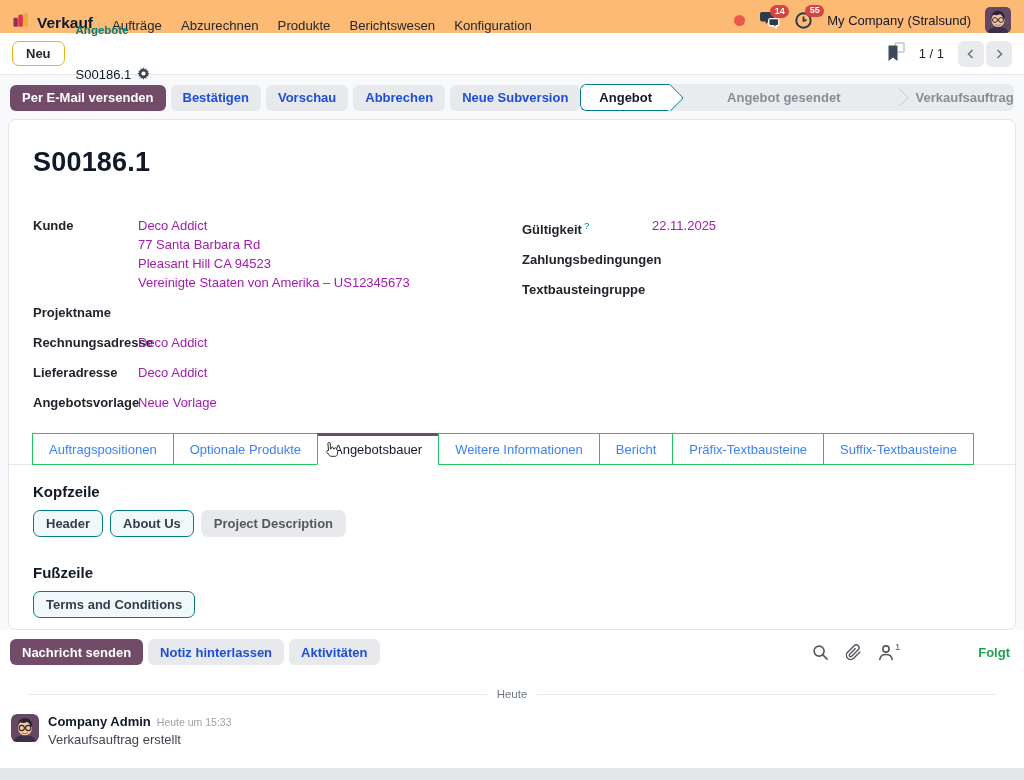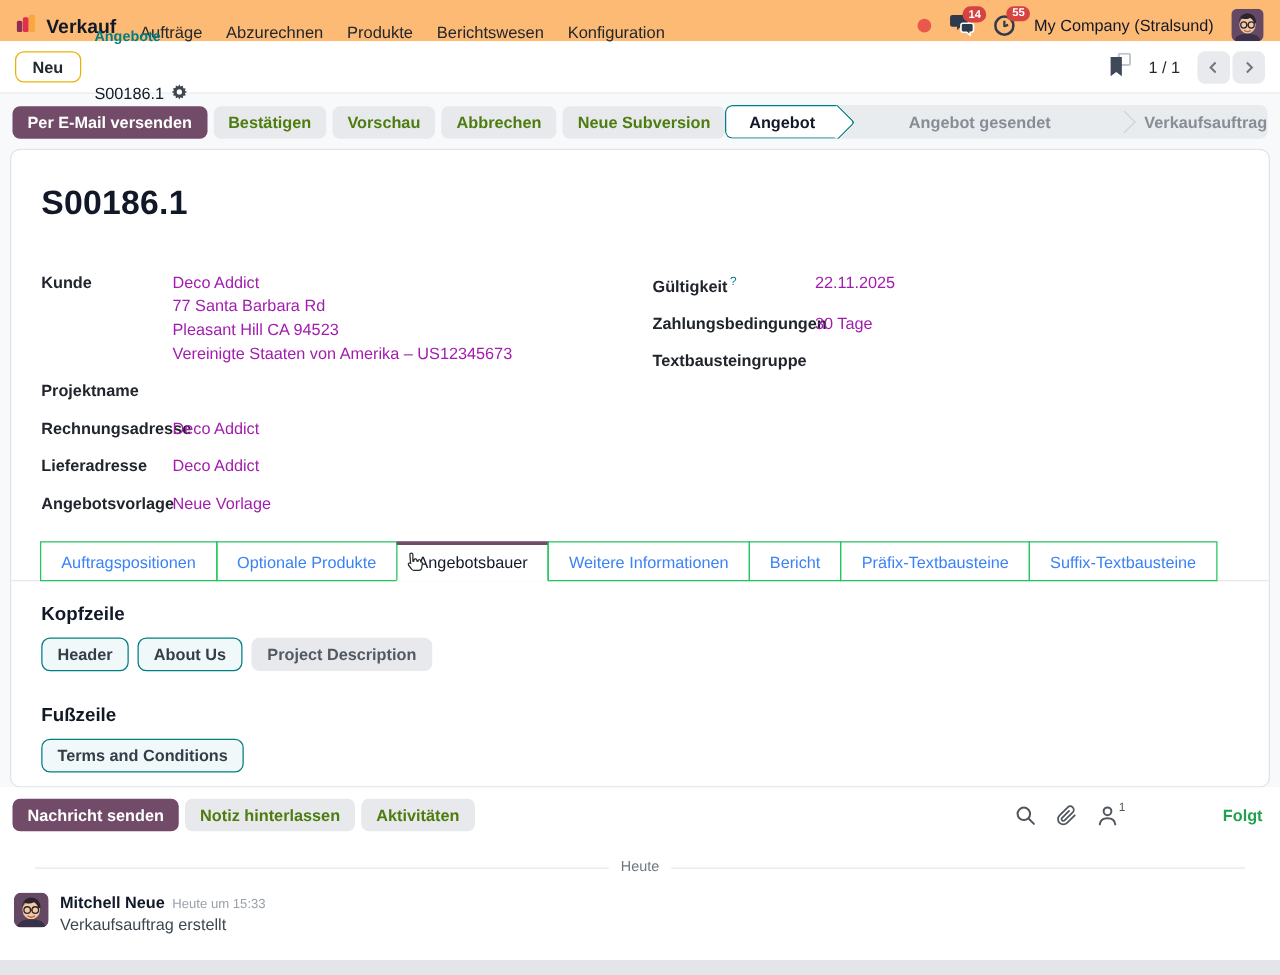--- a/index.html
+++ b/index.html
@@ -27,21 +27,21 @@
   .pager-text { color:#23282e; font-size:13px; cursor:pointer; }
   .pager-btns { display:flex; gap:2px; }
   .pager-btn { width:26px; height:26px; background:#e8eaed; border:none; border-radius:6px; display:flex; align-items:center; justify-content:center; cursor:pointer; }
 
   
   .main { height:555px; background:#f8f9fa; }
   .form-header { display:flex; align-items:center; justify-content:space-between; padding:9px 10px 8px; }
   .btn-row { display:flex; gap:5px; }
   .btn { border:none; border-radius:6px; padding:5.5px 12px; font-size:13px; font-weight:700; cursor:pointer; font-family:inherit; white-space:nowrap; }
   .btn-primary { background:#714B67; color:#fff; }
-  .btn-secondary { background:#e7e9ed; color:#4d7c0f; }
+  .btn-secondary { background:#e7e9ed; color:#1d4ed8; }
 
   .statusbar { display:flex; align-items:stretch; background:#e9ecef; border-radius:6px; height:27px; overflow:hidden;gap:39px; }
   .step { position:relative; display:flex; align-items:center; padding:0 18px; font-size:13px; font-weight:600; color:#868d94; cursor:pointer; white-space:nowrap; }
   .step.chev::before { content:""; position:absolute; left:-4px; top:7px; width:12px; height:12px; border-top:1.5px solid #ccd1d7; border-right:1.5px solid #ccd1d7; transform:rotate(45deg); }
   .step.active { background:#fff; border:1px solid #017E84; border-right:none; border-radius:6px 0 0 6px; color:#111827; font-weight:700; }
   .step.active::after { content:""; position:absolute; right:-9.5px; top:50%; width:19px; height:19px; transform:translateY(-50%) rotate(45deg); background:#fff; border-top:1px solid #017E84; border-right:1px solid #017E84; border-radius:0 3px 0 0; }
 
   
   .sheet { margin:0 8px; background:#fff; border:1px solid #e0e3e7; border-radius:8px; height:511px; padding:27px 24px 0; overflow:hidden; }
   .rec-title { font-size:27px; font-weight:700; color:#111827; margin-bottom:16px; letter-spacing:.2px; }
@@ -215,21 +215,20 @@
         </div>
       </div>
 
       <div class="fg-right">
         <div class="frow">
           <span class="flabel"><span>Gültigkeit</span><span class="help-sup">?</span></span>
           <span class="fvalue">22.11.2025</span>
         </div>
         <div class="frow">
           <span class="flabel">Zahlungsbedingungen</span>
-          <span class="fvalue">30 Tage</span>
         </div>
         <div class="frow">
           <span class="flabel">Textbausteingruppe</span>
           <span class="fvalue"></span>
         </div>
       </div>
     </div>
 
     <div class="notebook">
       <div class="nb-tabs">
@@ -307,21 +306,21 @@
           <path d="M7.5 14c0-6 4-9.5 8.5-9.5s8.5 3.5 8.5 9.5l-2 .5c-.8-3-2-4.5-4-5.5-3 1.5-7 1.5-9 .2-1 1-1.5 3.2-2 5.3z" fill="#2e2430"></path>
           <circle cx="12.3" cy="16" r="3" stroke="#2e2430" stroke-width="1.2" fill="none"></circle>
           <circle cx="19.7" cy="16" r="3" stroke="#2e2430" stroke-width="1.2" fill="none"></circle>
           <path d="M15.3 16h1.4" stroke="#2e2430" stroke-width="1.2"></path>
           <path d="M13 21.5c2 1.5 4 1.5 6 0" stroke="#b06a4a" stroke-width="1.2" fill="none" stroke-linecap="round"></path>
           <path d="M3 32c1-5.5 6-7.5 13-7.5S28 26.5 29 32z" fill="#39304a"></path>
         </svg>
     </span>
     <div class="msg-body">
       <div class="msg-head">
-        <span class="msg-author">Mitchell Neue</span>
+        <span class="msg-author">Company Admin</span>
         <span class="msg-time">Heute um 15:33</span>
       </div>
       <div class="msg-text">Verkaufsauftrag erstellt</div>
     </div>
   </div>
 </div>
 
 <div class="bottom-strip"></div>
 
 </body></html>

